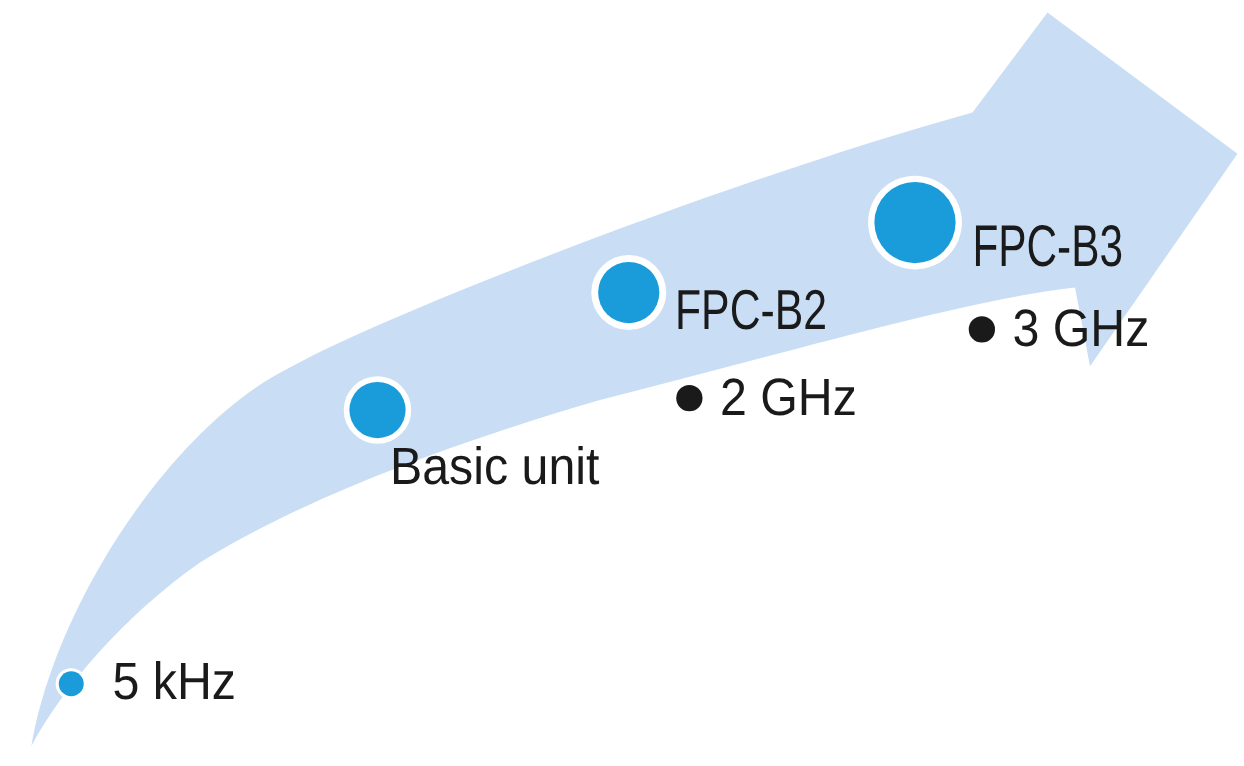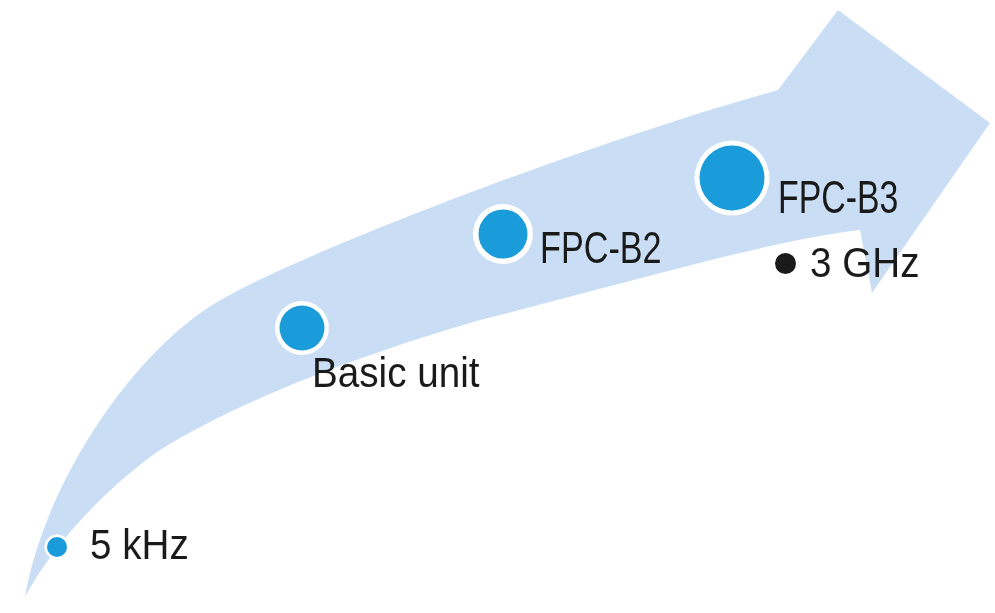--- a/index.html
+++ b/index.html
@@ -85,20 +85,24 @@
       <circle cx="732" cy="178" r="37.5" fill="#FFFFFF"></circle>
       <circle cx="732" cy="178" r="32.5" fill="#1A9CDB"></circle>
     </g>
   </svg>
 
   <div class="txt start-freq" style="left:90px; top:524px;">5 kHz</div>
 
   <div class="txt product-label" style="left:312px; top:352px;">Basic unit</div>
 
   <div class="txt product-label caps-b2" style="left:540px; top:225px;">FPC-B2</div>
+  <div class="freq-row" style="left:541px; top:297px;">
+    <span class="bullet"></span>
+    <span class="freq-text">2 GHz</span>
+  </div>
 
   <div class="txt product-label caps-b3" style="left:778px; top:173px;">FPC-B3</div>
   <div class="freq-row" style="left:775px; top:242px;">
     <span class="bullet"></span>
     <span class="freq-text">3 GHz</span>
   </div>
 
 </div>
 
 </body></html>

